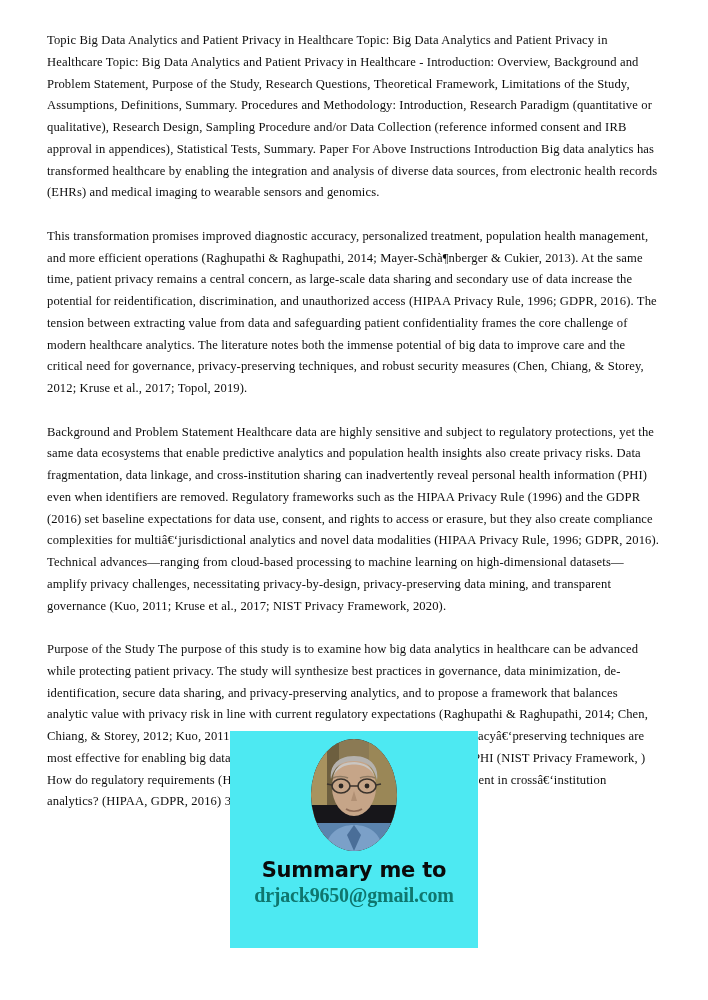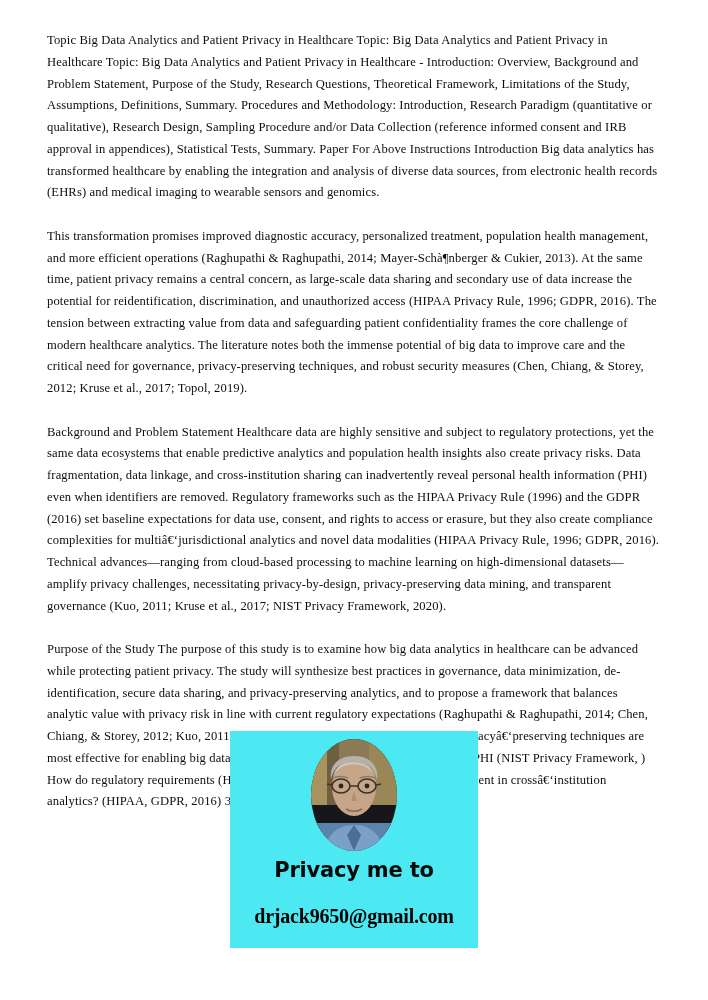--- a/index.html
+++ b/index.html
@@ -69,23 +69,23 @@
     color: #0a0a0a;
     text-align: center;
     letter-spacing: -0.2px;
   }
   .contact-line.first { margin-top: 6px; }
   .contact-email {
     font-family: "Liberation Serif", "DejaVu Serif", serif;
     font-weight: bold;
     font-size: 20px;
     line-height: 24px;
-    color: #000000;
+    color: #0f766e;
     text-align: center;
-    margin-top: 21px;
+    margin-top: 0;
     letter-spacing: -0.2px;
   }
 </style>
 </head>
 <body>
 
 <div class="page">
 
   <div class="doc-body">
     <p class="para">Topic Big Data Analytics and Patient Privacy in Healthcare Topic: Big Data Analytics and Patient Privacy in Healthcare Topic: Big Data Analytics and Patient Privacy in Healthcare - Introduction: Overview, Background and Problem Statement, Purpose of the Study, Research Questions, Theoretical Framework, Limitations of the Study, Assumptions, Definitions, Summary. Procedures and Methodology: Introduction, Research Paradigm (quantitative or qualitative), Research Design, Sampling Procedure and/or Data Collection (reference informed consent and IRB approval in appendices), Statistical Tests, Summary. Paper For Above Instructions Introduction Big data analytics has transformed healthcare by enabling the integration and analysis of diverse data sources, from electronic health records (EHRs) and medical imaging to wearable sensors and genomics.</p>
@@ -123,17 +123,17 @@
           <ellipse cx="30" cy="47" rx="2.4" ry="2.4" fill="#2b2622"></ellipse>
           <ellipse cx="56" cy="47" rx="2.4" ry="2.4" fill="#2b2622"></ellipse>
           <path d="M22 39 C25 37 33 37 37 39" stroke="#8e7a63" stroke-width="1.6" fill="none"></path>
           <path d="M49 39 C53 37 61 37 64 39" stroke="#8e7a63" stroke-width="1.6" fill="none"></path>
           <path d="M43 52 L40 62 L46 62 Z" fill="#b08f73"></path>
           <path d="M35 70 C39 73 47 73 51 70" stroke="#8c6a55" stroke-width="1.6" fill="none"></path>
         </g>
       </svg>
     </div>
 
-    <div class="contact-line first">Privacy me to</div>
+    <div class="contact-line first">Summary me to</div>
     <div class="contact-email">drjack9650@gmail.com</div>
   </div>
 
 </div>
 
 </body></html>

